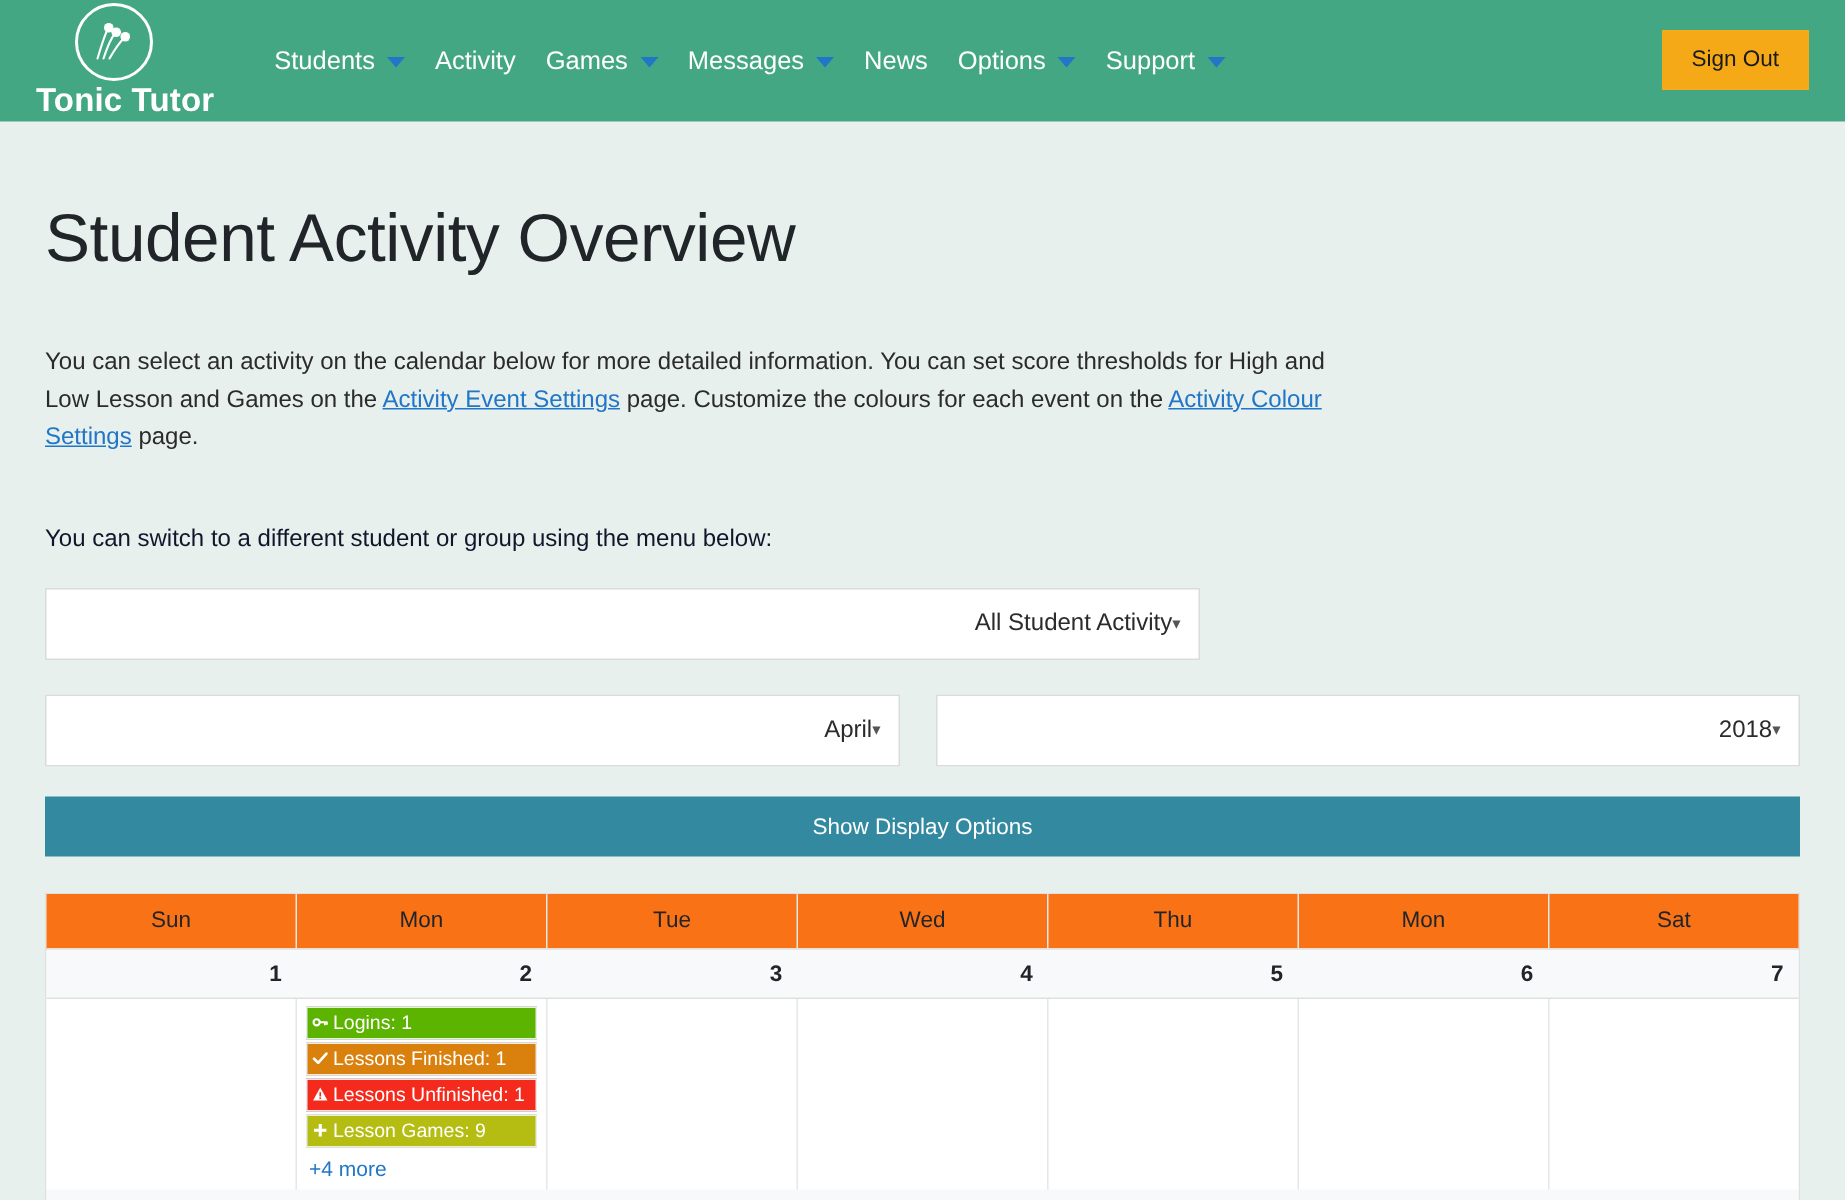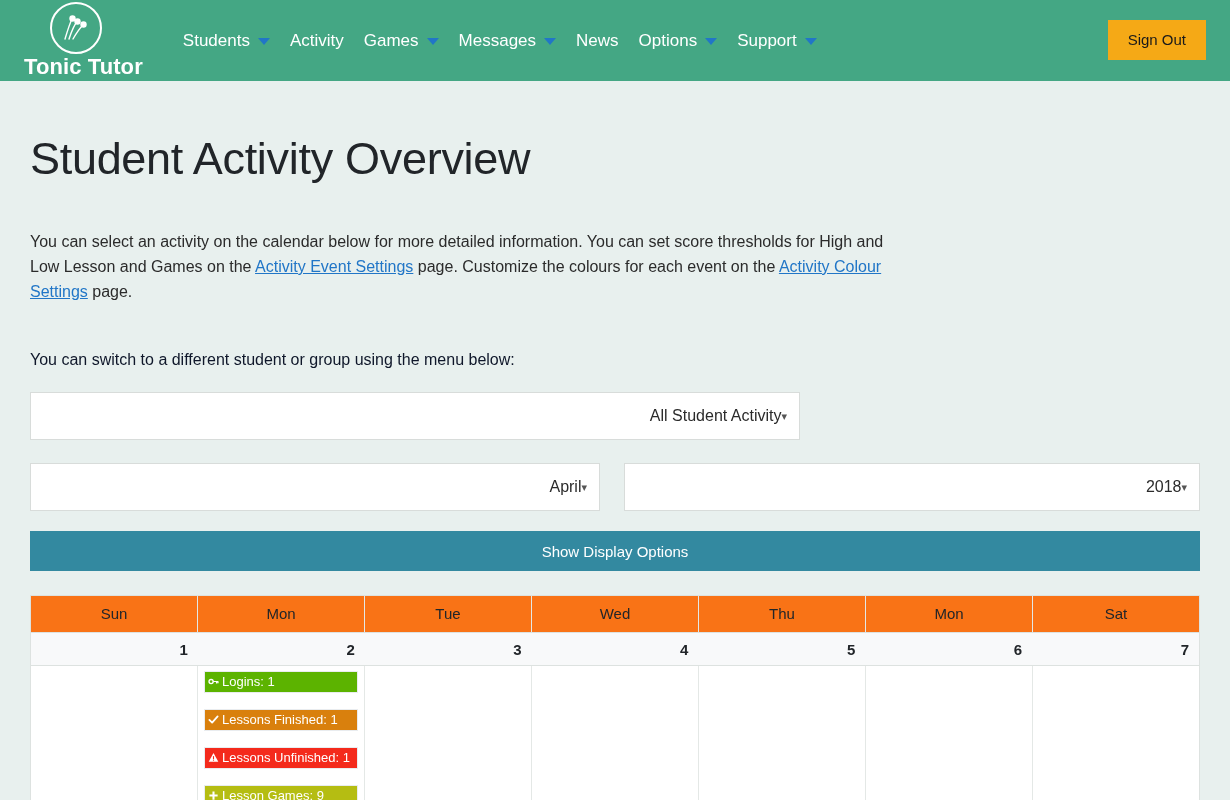--- a/index.html
+++ b/index.html
@@ -179,21 +179,21 @@
   }
   .cal-cell:last-child { border-right: none; }
 
   .event {
     display: flex;
     align-items: center;
     color: #ffffff;
     font-size: 13px;
     line-height: 14px;
     padding: 3px 4px 3px 3px;
-    margin-bottom: 16px;
+    margin-bottom: 2px;
     border: 1px solid #e9ecef;
     white-space: nowrap;
     overflow: hidden;
     cursor: pointer;
   }
   .event .ev-icon {
     display: inline-block;
     margin-right: 3px;
     font-size: 12px;
     line-height: 12px;

